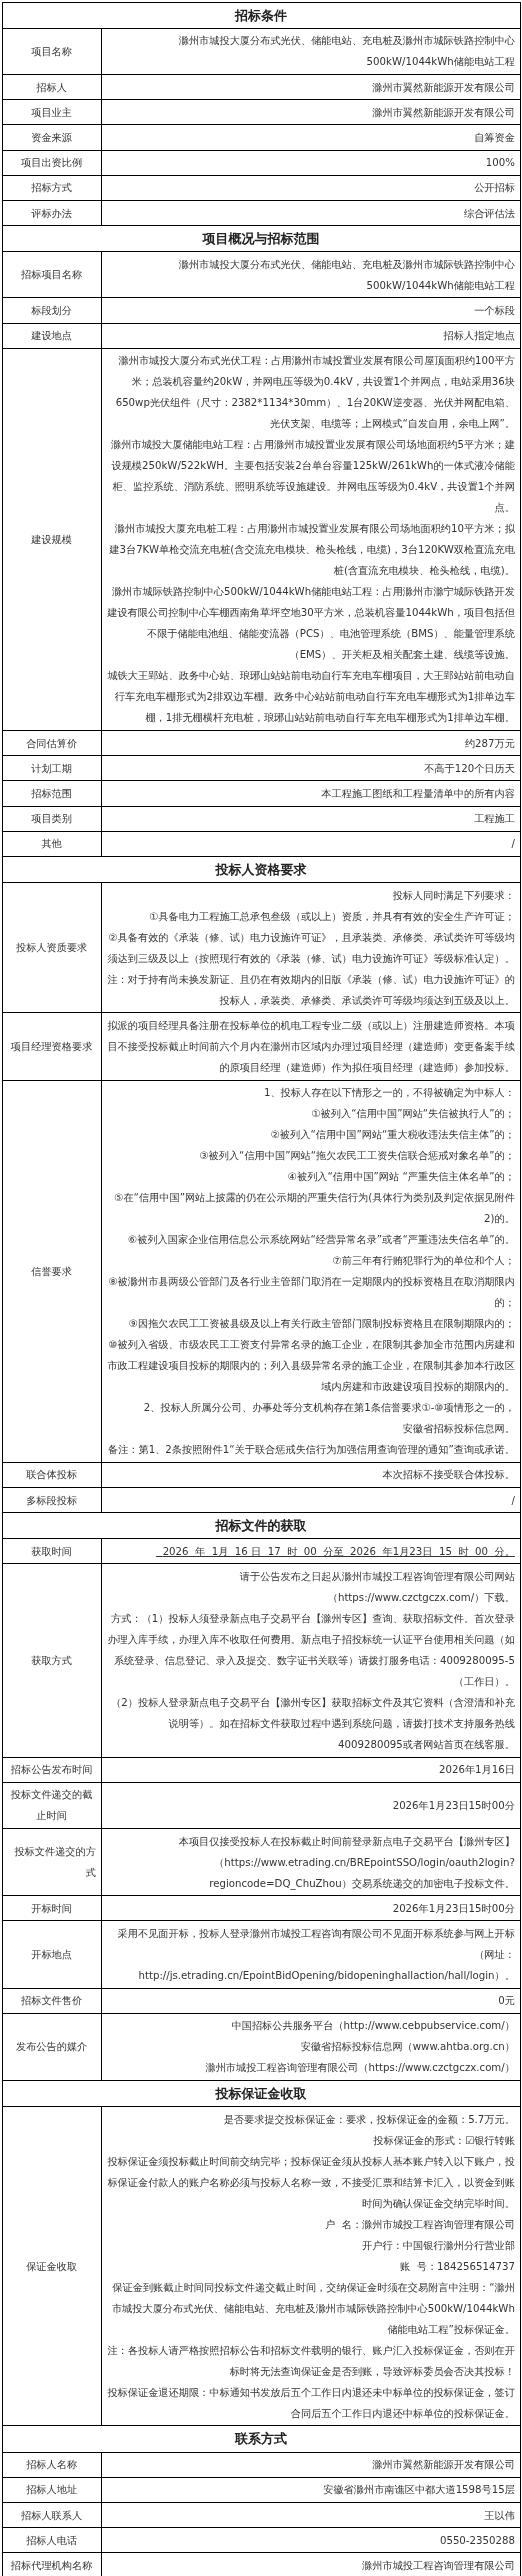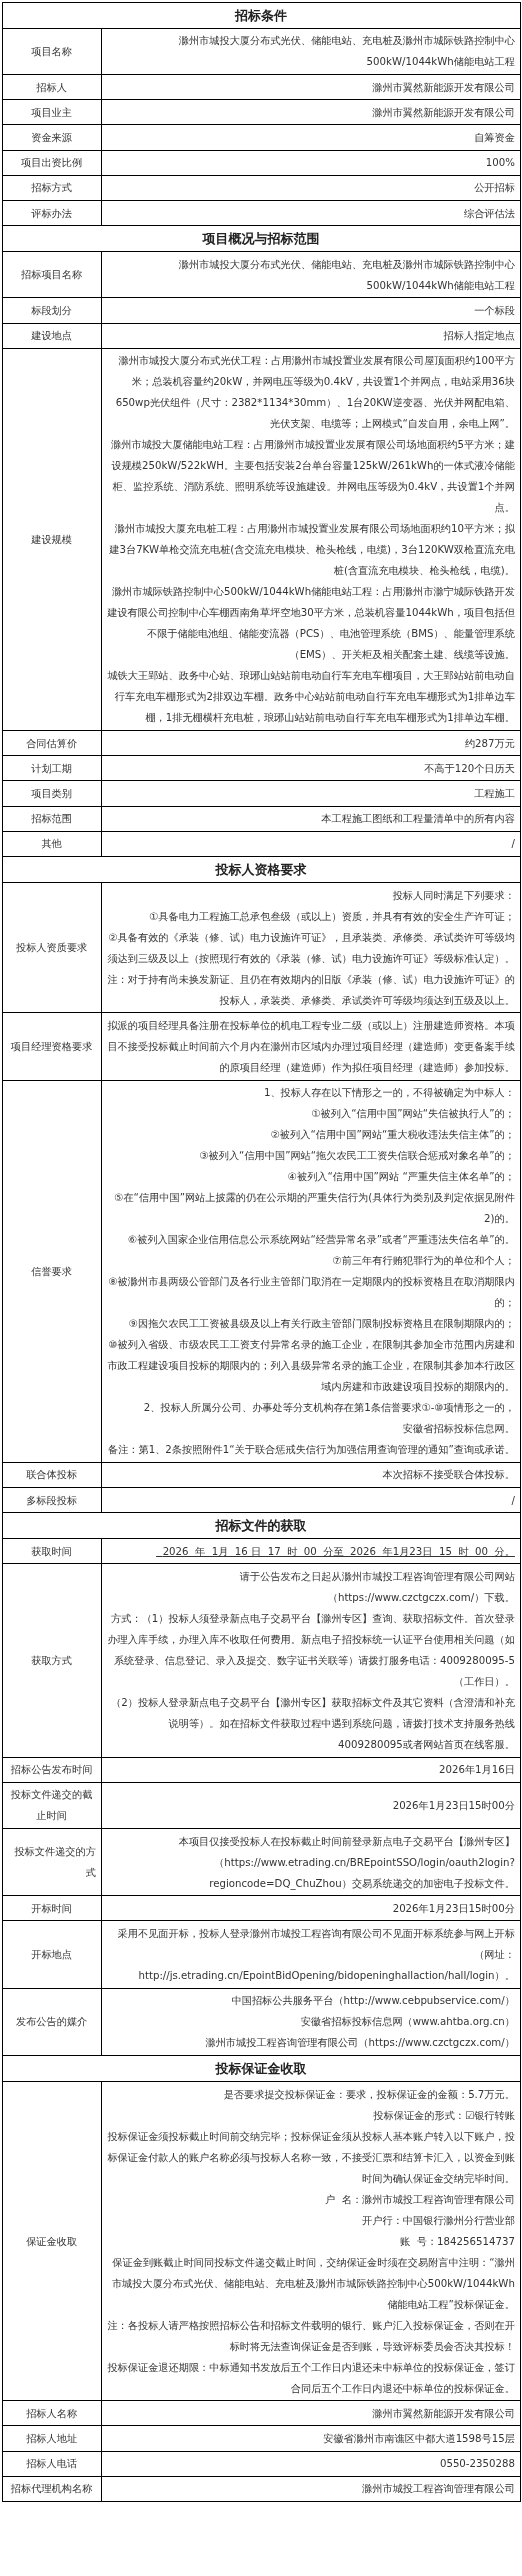--- a/index.html
+++ b/index.html
@@ -109,26 +109,26 @@
     </tr>
     <tr>
       <td class="label">合同估算价</td>
       <td class="value">约287万元</td>
     </tr>
     <tr>
       <td class="label">计划工期</td>
       <td class="value">不高于120个日历天</td>
     </tr>
     <tr>
+      <td class="label">招标范围</td>
+      <td class="value">本工程施工图纸和工程量清单中的所有内容</td>
+    </tr>
+    <tr>
       <td class="label">项目类别</td>
       <td class="value">工程施工</td>
-    </tr>
-    <tr>
-      <td class="label">招标范围</td>
-      <td class="value">本工程施工图纸和工程量清单中的所有内容</td>
     </tr>
     <tr>
       <td class="label">其他</td>
       <td class="value">/</td>
     </tr>
 
     <tr>
       <td class="section" colspan="2">投标人资格要求</td>
     </tr>
     <tr>
@@ -203,20 +203,24 @@
     </tr>
     <tr>
       <td class="label">开标时间</td>
       <td class="value">2026年1月23日15时00分</td>
     </tr>
     <tr>
       <td class="label">开标地点</td>
       <td class="value">采用不见面开标，投标人登录滁州市城投工程咨询有限公司不见面开标系统参与网上开标（网址：http://js.etrading.cn/EpointBidOpening/bidopeninghallaction/hall/login）。</td>
     </tr>
     <tr>
+      <td class="label">招标文件售价</td>
+      <td class="value">0元</td>
+    </tr>
+    <tr>
       <td class="label">发布公告的媒介</td>
       <td class="value">
         <span class="line">中国招标公共服务平台（http://www.cebpubservice.com/）</span>
         <span class="line">安徽省招标投标信息网（www.ahtba.org.cn）</span>
         <span class="line">滁州市城投工程咨询管理有限公司（https://www.czctgczx.com/）</span>
       </td>
     </tr>
 
     <tr>
       <td class="section" colspan="2">投标保证金收取</td>
@@ -230,28 +234,35 @@
         <span class="line" style="white-space: pre-wrap;">户  名：滁州市城投工程咨询管理有限公司</span>
         <span class="line">开户行：中国银行滁州分行营业部</span>
         <span class="line" style="white-space: pre-wrap; margin-left: 36px;">账  号：184256514737</span>
         <span class="line">保证金到账截止时间同投标文件递交截止时间，交纳保证金时须在交易附言中注明：“滁州市城投大厦分布式光伏、储能电站、充电桩及滁州市城际铁路控制中心500kW/1044kWh储能电站工程”投标保证金。</span>
         <span class="line">注：各投标人请严格按照招标公告和招标文件载明的银行、账户汇入投标保证金，否则在开标时将无法查询保证金是否到账，导致评标委员会否决其投标！</span>
         <span class="line">投标保证金退还期限：中标通知书发放后五个工作日内退还未中标单位的投标保证金，签订合同后五个工作日内退还中标单位的投标保证金。</span>
       </td>
     </tr>
 
     <tr>
+      <td class="section" colspan="2">联系方式</td>
+    </tr>
+    <tr>
       <td class="label">招标人名称</td>
       <td class="value">滁州市翼然新能源开发有限公司</td>
     </tr>
     <tr>
       <td class="label">招标人地址</td>
       <td class="value">安徽省滁州市南谯区中都大道1598号15层</td>
     </tr>
     <tr>
+      <td class="label">招标人联系人</td>
+      <td class="value">王以伟</td>
+    </tr>
+    <tr>
       <td class="label">招标人电话</td>
       <td class="value">0550-2350288</td>
     </tr>
     <tr>
       <td class="label">招标代理机构名称</td>
       <td class="value">滁州市城投工程咨询管理有限公司</td>
     </tr>
 
   </tbody>
 </table>

